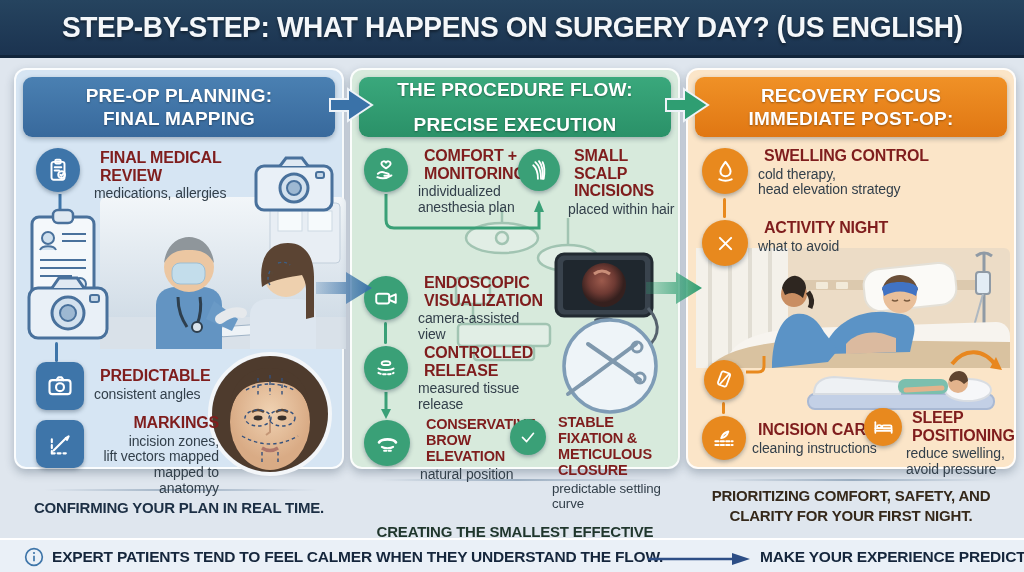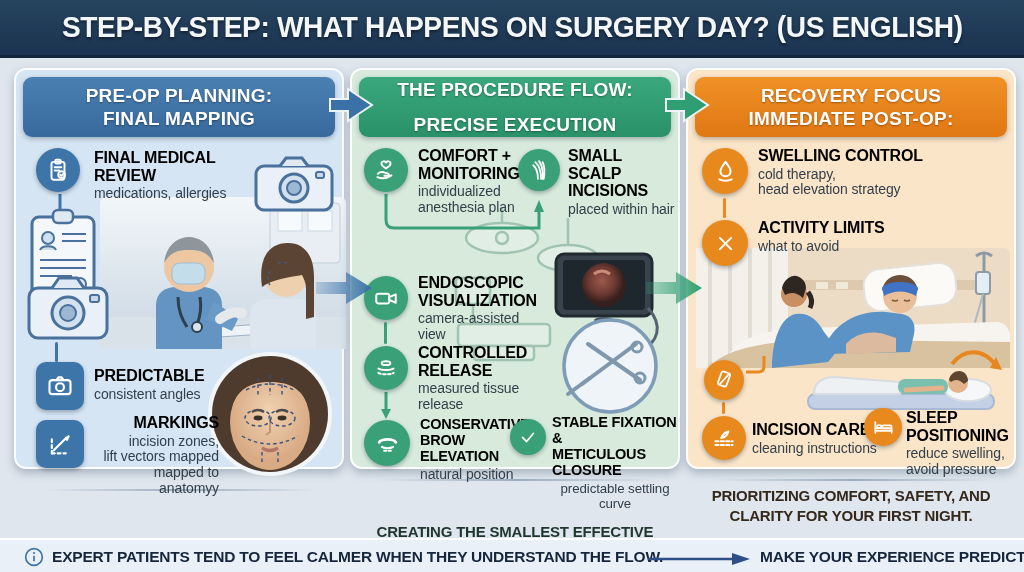--- a/index.html
+++ b/index.html
@@ -10,21 +10,21 @@
   #hdr h1{margin:0;color:#f4f7fa;font-size:29px;font-weight:800;letter-spacing:-.4px;white-space:nowrap;transform:scaleX(.97);text-shadow:0 2px 3px rgba(0,0,0,.45);}
   
   .panel{top:68px;height:401px;width:330px;border-radius:12px;border:2px solid rgba(255,255,255,.9);box-shadow:0 4px 10px rgba(25,45,70,.28);box-sizing:border-box;}
   .p1{left:14px;background:#d6e5f3;}
   .p2{left:350px;background:#d7eadc;}
   .p3{left:686px;background:#fbe5c8;}
   .col-head{position:absolute;left:7px;right:7px;top:7px;height:60px;border-radius:9px;color:#fff;display:flex;flex-direction:column;align-items:center;justify-content:center;font-weight:800;font-size:19px;line-height:1.22;letter-spacing:.2px;text-shadow:0 1px 2px rgba(0,0,0,.35);box-shadow:0 2px 5px rgba(20,40,60,.3);}
   .h1c{background:linear-gradient(#4a80b2,#38699c);}
   .h2c{background:linear-gradient(#3aa87c,#2a9168);gap:12px;}
   .h3c{background:linear-gradient(#f09126,#e07713);}
-  .item-title{font-weight:800;font-size:16px;line-height:1.1;color:#000000;white-space:pre-line;letter-spacing:-.2px;}
+  .item-title{font-weight:800;font-size:16px;line-height:1.1;color:#7f1d1d;white-space:pre-line;letter-spacing:-.2px;margin-left:6px;}
   .item-title.small{font-size:14.5px;}
   .item-sub{font-size:14px;line-height:1.13;color:#323f4a;white-space:pre-line;margin-top:2px;letter-spacing:-.1px;}
   .circ{border-radius:50%;display:flex;align-items:center;justify-content:center;box-shadow:0 2px 4px rgba(20,40,60,.35);}
   .sq{border-radius:10px;display:flex;align-items:center;justify-content:center;box-shadow:0 2px 4px rgba(20,40,60,.35);}
   .bgblue{background:#3e75a9;}.bggreen{background:#3aa077;}.bgorange{background:#e8891e;}
   .vline{position:absolute;width:3px;border-radius:2px;}
   .lblue{background:#3e75a9;}.lgreen{background:#3aa077;}.lorange{background:#e8891e;}
   .divider{position:absolute;height:2px;background:linear-gradient(90deg,rgba(90,120,150,0),rgba(90,120,150,.5),rgba(90,120,150,0));}
   .col-footer{position:absolute;left:8px;right:8px;font-weight:800;font-size:15px;text-align:center;white-space:pre-line;line-height:1.3;letter-spacing:-.2px;}
   .cf1{color:#1c2f44;}.cf2{color:#1f362c;}.cf3{color:#35281a;}
@@ -197,20 +197,21 @@
           <path d="M38 38q24-12 48 0"></path>
           <ellipse cx="50" cy="66" rx="13" ry="8"></ellipse>
           <ellipse cx="74" cy="66" rx="13" ry="8"></ellipse>
           <path d="M34 84q28 16 56 0"></path>
           <path d="M54 100v12M70 100v12"></path>
         </g>
       </svg>
     </div>
 
     <div class="divider" style="left:28px;width:274px;top:419px;"></div>
+    <div class="col-footer cf1" style="top:428px;">CONFIRMING YOUR PLAN IN REAL TIME.</div>
   </section>
 
   <section class="panel p2 abs">
     <div class="col-head h2c">
       <span>THE PROCEDURE FLOW:</span>
       <span>PRECISE EXECUTION</span>
     </div>
 
     <div class="abs z2" style="left:12px;top:78px;">
       <span class="circ bggreen" style="width:44px;height:44px;">
@@ -344,21 +345,21 @@
     <div class="abs z2" style="left:158px;top:349px;">
       <span class="circ bggreen" style="width:36px;height:36px;">
         <svg class="icsvg" width="22" height="22" viewBox="0 0 24 24" stroke-width="2.6">
             <polyline points="6,12.5 10.5,17 18,8"></polyline>
           </svg>
       </span>
     </div>
     <div class="abs z2" style="left:200px;top:345px;width:126px;">
       <div class="item-title small">STABLE FIXATION &amp;
 METICULOUS CLOSURE</div>
-      <div class="item-sub" style="font-size:13.3px;text-align:center;">predictable settling curve</div>
+      <div class="item-sub" style="font-size:13.3px;">predictable settling curve</div>
     </div>
 
     <div class="divider" style="left:28px;width:274px;top:409px;"></div>
     <div class="col-footer cf2" style="top:416px;margin-top:36px;">CREATING THE SMALLEST EFFECTIVE
 CORRECTION THAT LOOKS INVISIBLE IN MOTION.</div>
   </section>
 
   <section class="panel p3 abs">
     <div class="col-head h3c">
       <span>RECOVERY FOCUS</span>
@@ -383,21 +384,21 @@
 
     <div class="abs z2" style="left:14px;top:150px;">
       <span class="circ bgorange" style="width:46px;height:46px;">
         <svg class="icsvg" width="27" height="27" viewBox="0 0 24 24" stroke-width="2.8">
             <line x1="7" y1="7" x2="17" y2="17"></line>
             <line x1="17" y1="7" x2="7" y2="17"></line>
           </svg>
       </span>
     </div>
     <div class="abs z2" style="left:70px;top:149px;width:160px;">
-      <div class="item-title">ACTIVITY LIMITS</div>
+      <div class="item-title">ACTIVITY NIGHT</div>
       <div class="item-sub">what to avoid</div>
     </div>
 
     <div class="abs z0" style="left:8px;top:178px;">
       <svg width="314" height="120" viewBox="0 0 314 120">
         <rect width="314" height="120" rx="6" fill="#ecdcc6"></rect>
         <rect x="0" y="0" width="92" height="120" fill="#f4f1ea"></rect>
         <g stroke="#e1ddd3" stroke-width="4">
             <line x1="14" y1="0" x2="14" y2="120"></line>
             <line x1="34" y1="0" x2="34" y2="120"></line>

